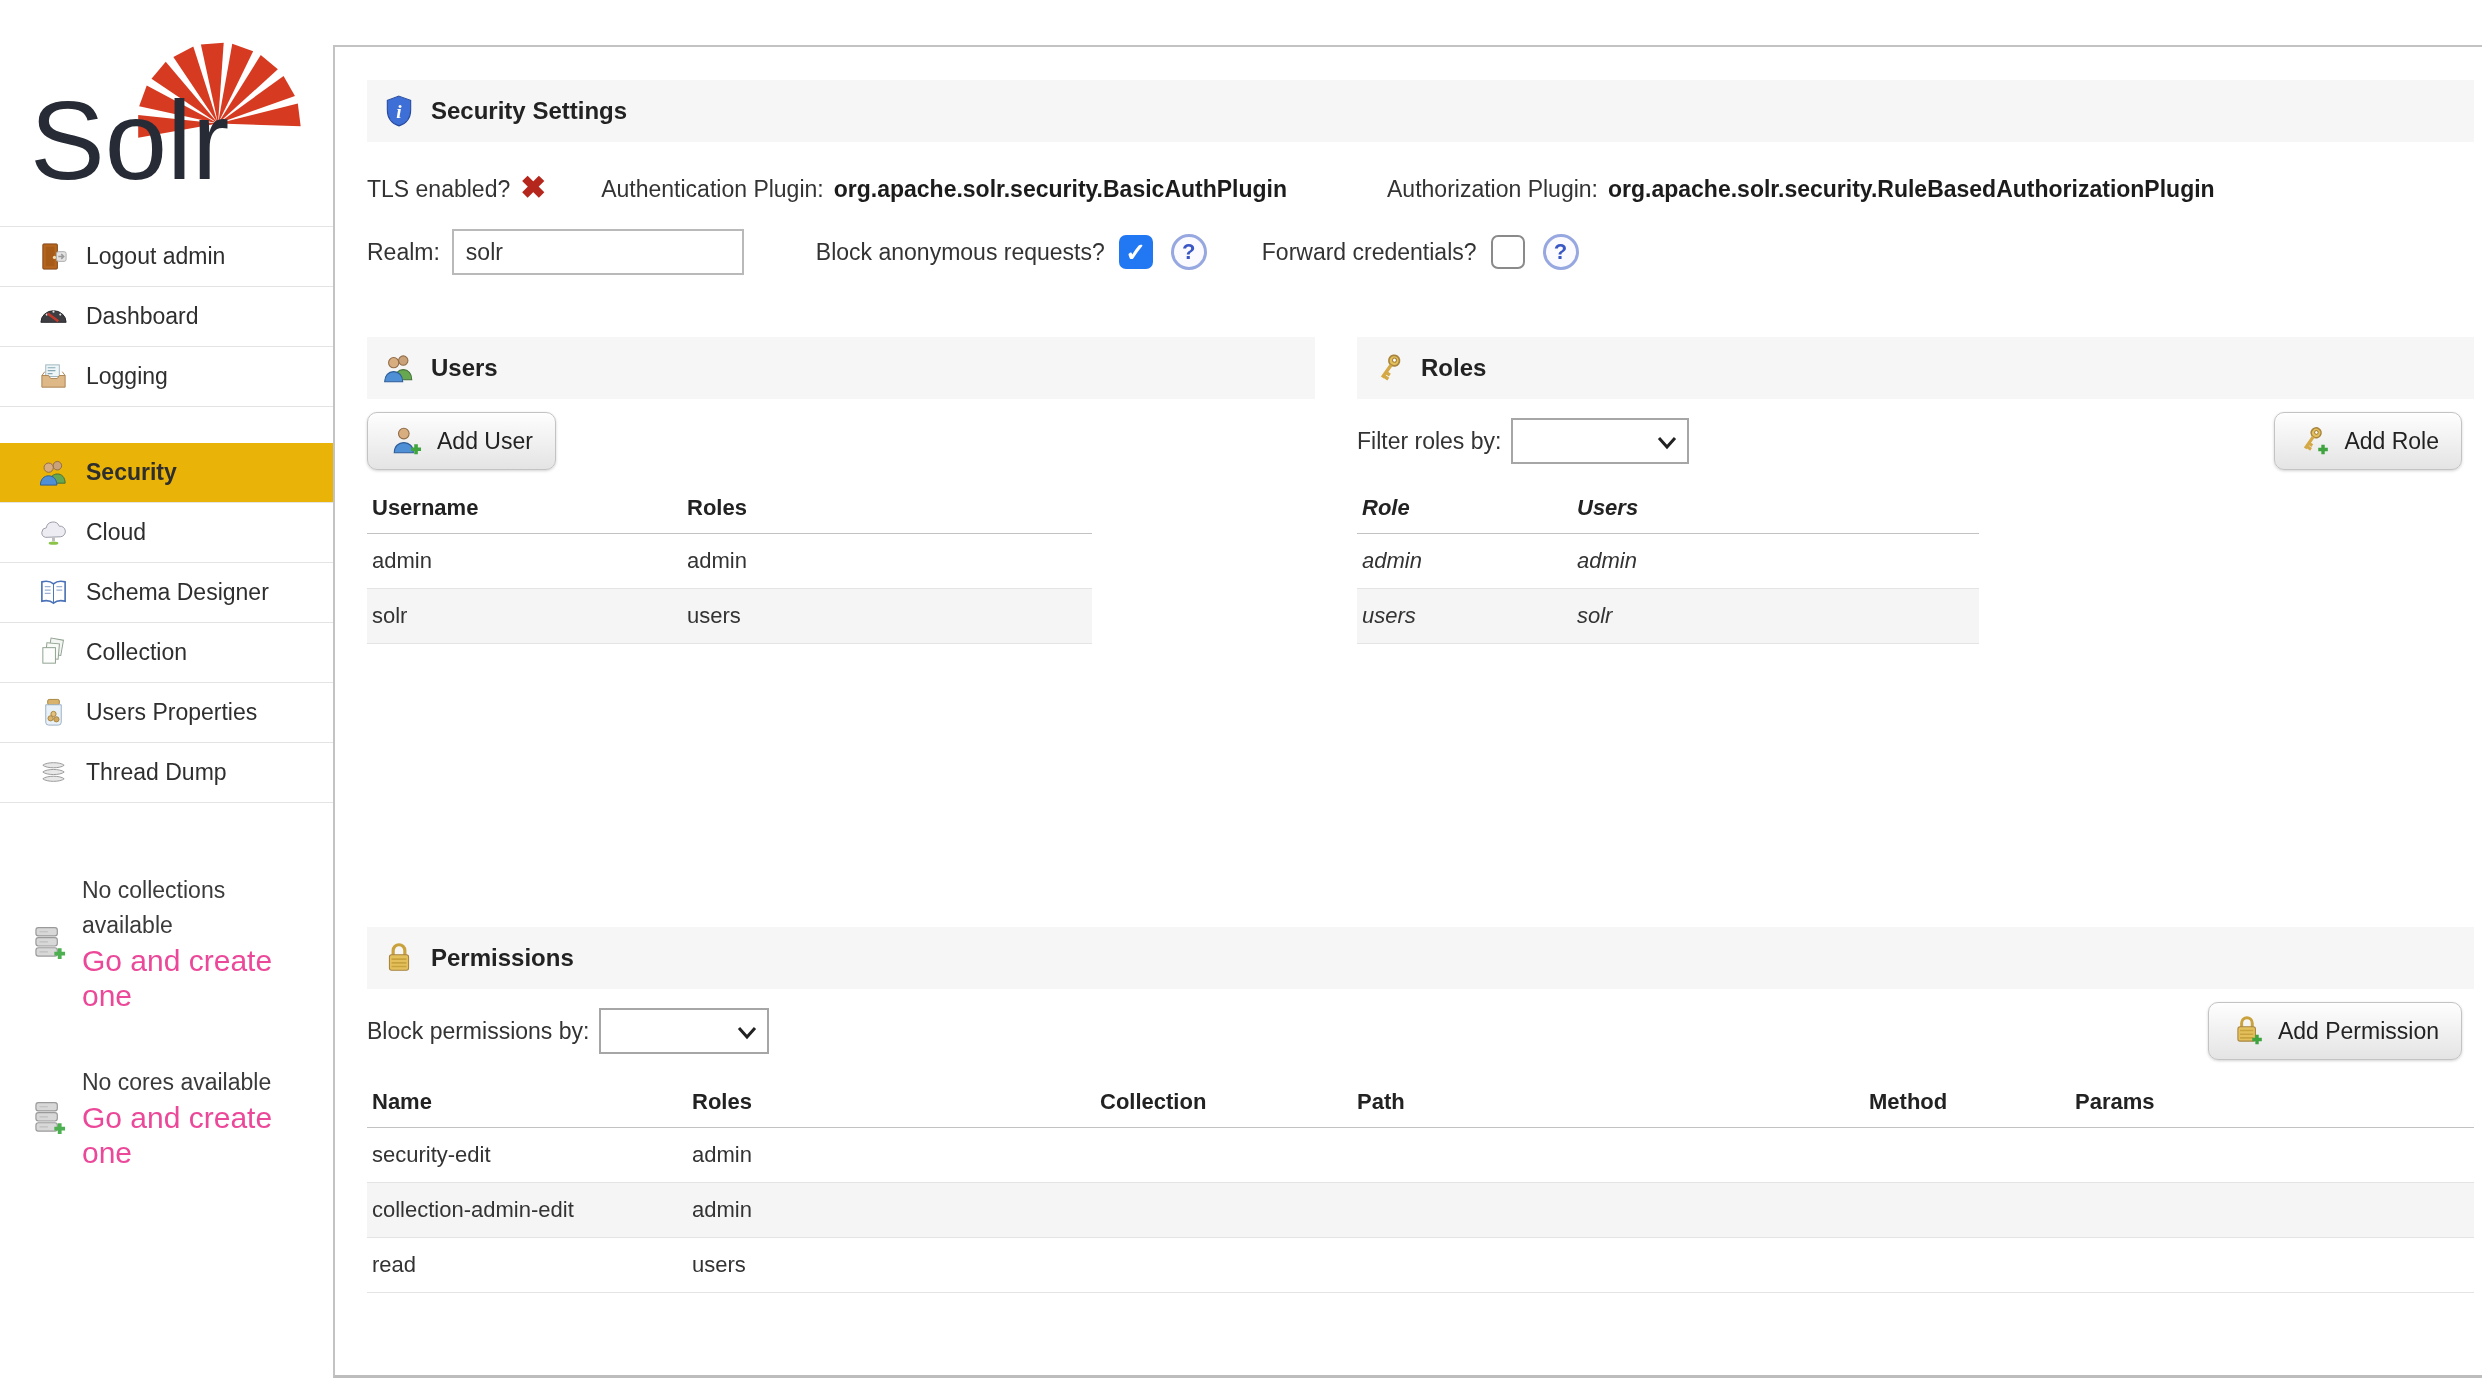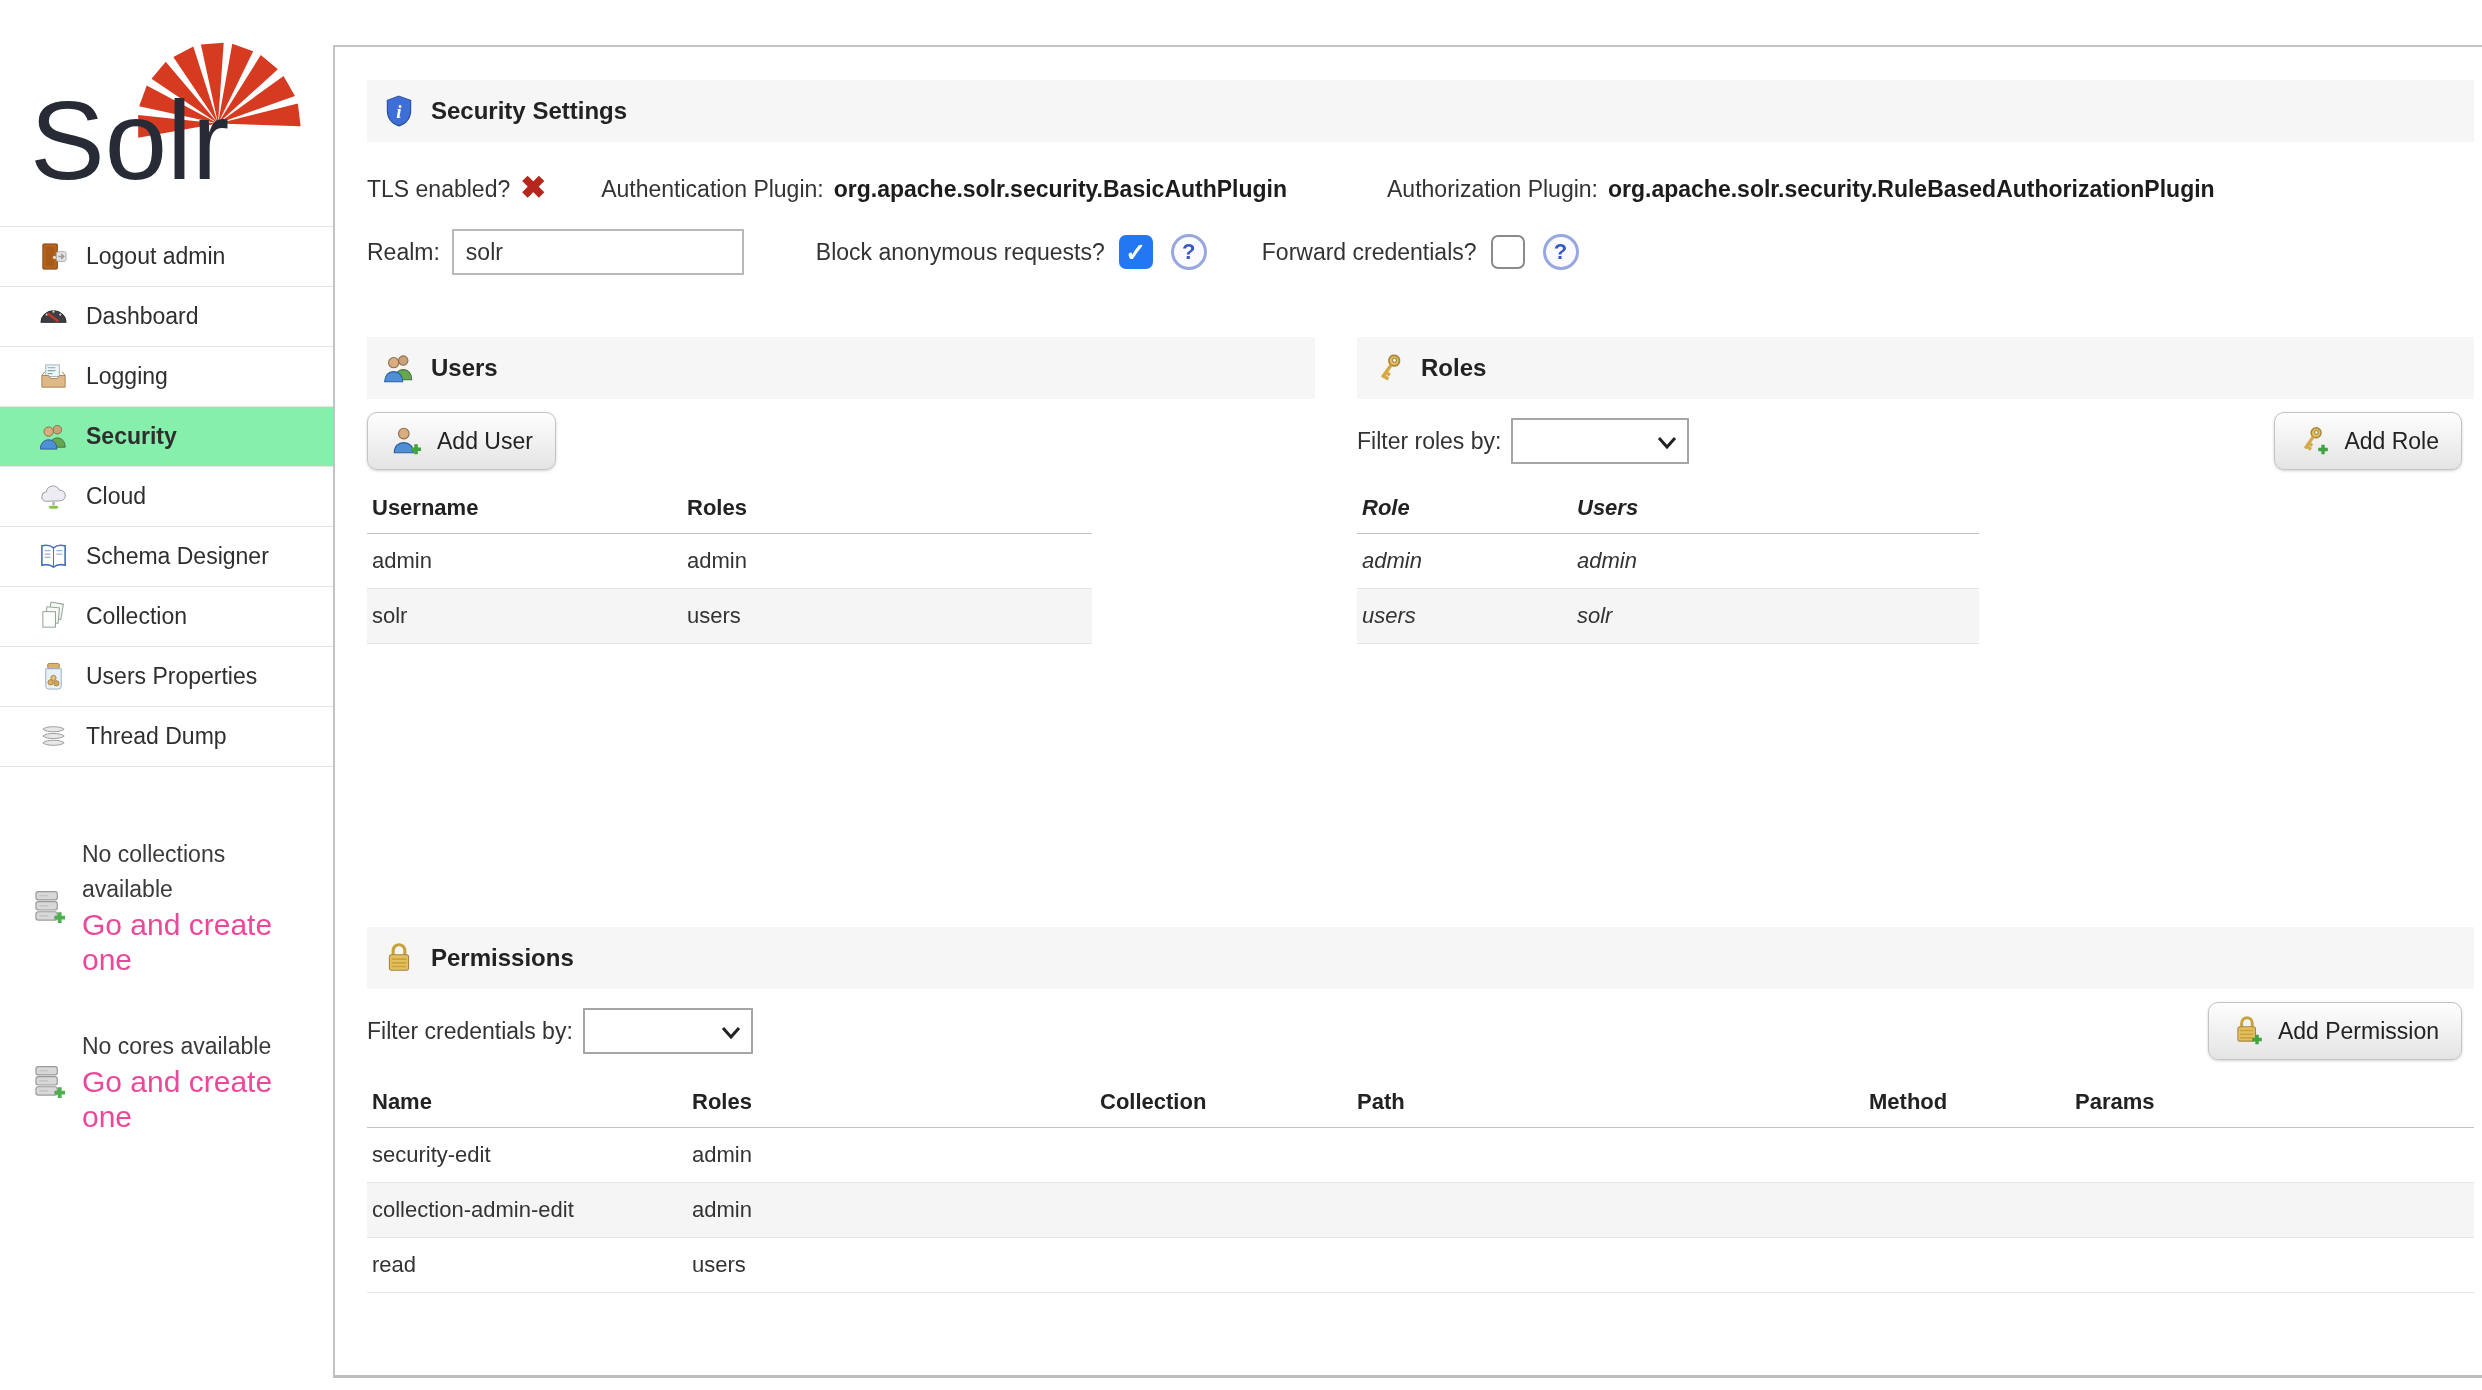--- a/index.html
+++ b/index.html
@@ -14,21 +14,21 @@
   
   .sidebar { width:333px; flex:0 0 333px; background:#fff; }
   .logo { margin:28px 0 0 28px; width:285px; height:170px; display:block; cursor:pointer; }
   .nav { margin-top:28px; border-top:1px solid #e4e4e4; }
   .nav-item {
     display:flex; align-items:center; gap:17px;
     height:60px; padding-left:38px;
     border-bottom:1px solid #e4e4e4;
     font-size:23px; color:#2e2e2e; cursor:pointer;
   }
-  .nav-item.selected { background:#86efac; font-weight:bold; }
+  .nav-item.selected { background:#eab308; font-weight:bold;margin-top:36px; }
   .nav-item svg { width:31px; height:31px; flex:0 0 31px; }
 
   .empty-note { display:flex; margin:70px 0 0 30px; gap:14px; width:280px; }
   .empty-note.second { margin-top:52px; }
   .empty-note svg { width:38px; height:38px; flex:0 0 38px; align-self:center; }
   .note-text { line-height:35px; font-size:23px; color:#3a3a3a; }
   .note-link { color:#ec4899; font-size:30px; display:block; cursor:pointer; text-decoration:none; }
 
   
   .main {
@@ -386,21 +386,21 @@
     <div class="bar">
       <svg viewBox="0 0 32 32">
           <path d="M10.5 14V9a5.5 5.5 0 0 1 11 0v5" fill="none" stroke="#c9a23e" stroke-width="3"></path>
           <rect x="7" y="13" width="18" height="14.5" rx="2" fill="#e3c05c" stroke="#a8843f"></rect>
           <path d="M9 17h14M9 20.5h14M9 24h14" stroke="#c9a23e" stroke-width="1.6"></path>
         </svg>
       <span>Permissions</span>
     </div>
     <div class="filter-row">
       <div class="filter-left">
-        <label>Filter credentials by:</label>
+        <label>Block permissions by:</label>
         <div class="select perm-select">
           <svg viewBox="0 0 20 15">
               <polyline points="2,3 10,12 18,3" fill="none" stroke="#222" stroke-width="3"></polyline>
             </svg>
         </div>
       </div>
       <button class="btn">
         <svg viewBox="0 0 32 32">
             <path d="M10 13V8.5a5 5 0 0 1 10 0V13" fill="none" stroke="#c9a23e" stroke-width="2.8"></path>
             <rect x="6.5" y="12" width="16.5" height="13.5" rx="2" fill="#e3c05c" stroke="#a8843f"></rect>

